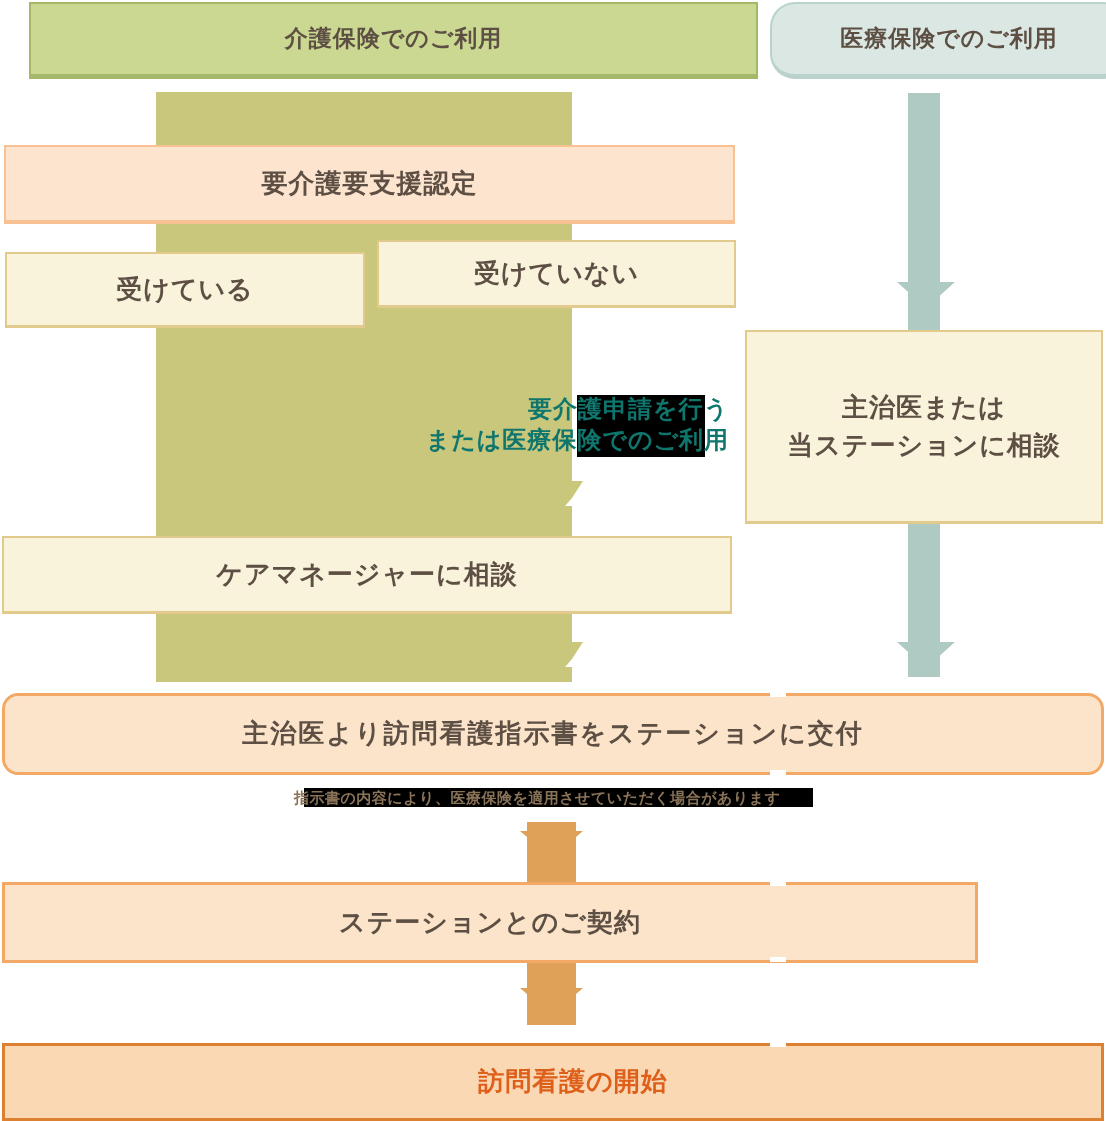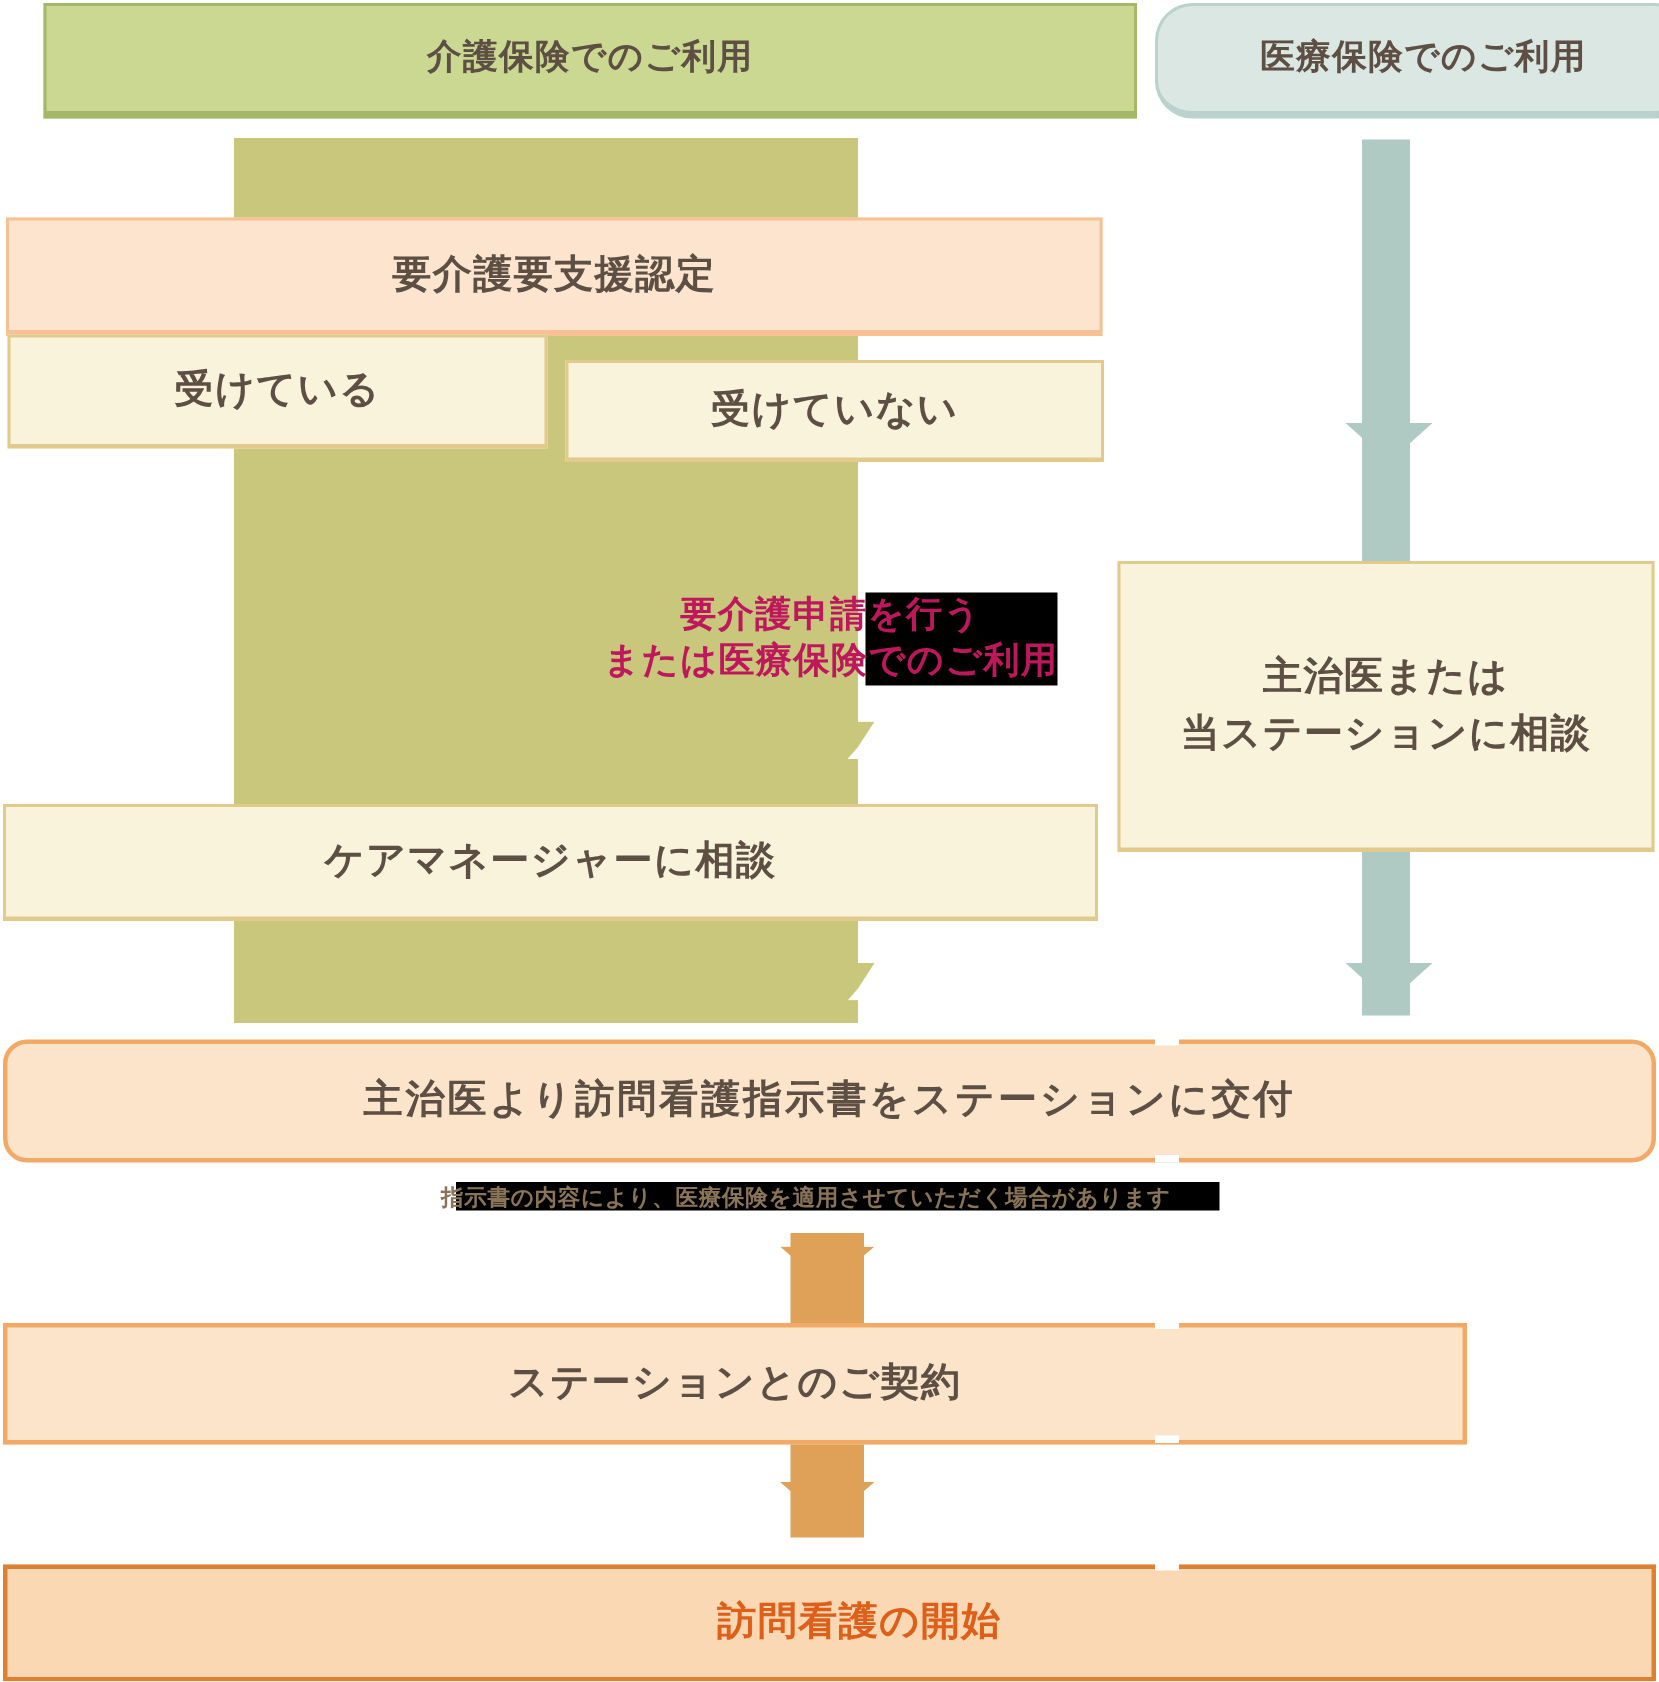--- a/index.html
+++ b/index.html
@@ -37,33 +37,33 @@
   .or-shaft.s2{left:527px;top:962px;height:63px;}
   .or-head{width:63px;height:27px;background:#dfa057;clip-path:polygon(0 0,100% 0,50% 100%);}
   .or-head.h1{left:520px;top:831px;}
   .or-head.h2{left:520px;top:988px;}
 
   
   .peach{background:#fce4cf;border:2px solid #f8c193;border-bottom-width:4px;}
   .cream{background:#faf3dc;border:2px solid #e1ca8c;border-bottom-width:3px;}
   .step{background:#fce4cb;border:3px solid #f2a966;}
   .box-cert{left:4px;top:145px;width:731px;height:79px;}
-  .box-received{left:5px;top:223px;width:360px;height:76px;}
+  .box-received{left:5px;top:252px;width:360px;height:76px;}
   .box-notrec{left:377px;top:240px;width:359px;height:68px;}
   .box-caremgr{left:2px;top:536px;width:730px;height:78px;}
-  .box-doctor{left:745px;top:330px;width:358px;height:194px;margin-top:44px;}
+  .box-doctor{left:745px;top:330px;width:358px;height:194px;}
   .box-directive{left:2px;top:693px;width:1102px;height:82px;letter-spacing:2px;border-radius:16px;}
   .box-contract{left:2px;top:882px;width:976px;height:81px;}
   .box-start{left:2px;top:1043px;width:1102px;height:78px;background:#fbd8b4;border:3px solid #dd8032;padding-left:40px;}
   .box-start .start-text{color:#de5f1a;}
 
   
   .apply-black{left:577px;top:395px;width:128px;height:62px;background:#000000;}
   .apply-text{left:379px;top:394px;width:350px;font-size:24px;line-height:31px;font-weight:bold;
-              color:#be185d;text-align:center;letter-spacing:1px;}
+              color:#0f766e;text-align:right;letter-spacing:1px;}
   .note-black{left:304px;top:788px;width:509px;height:19px;background:#000000;}
   .note-text{left:294px;top:789px;width:530px;font-size:15px;line-height:18px;font-weight:bold;
              color:#8a7458;letter-spacing:0.5px;}
 
   
   .notch{width:16px;height:5px;background:#ffffff;}
   .nw1{left:770px;top:692px;} .nw2{left:770px;top:770px;}
   .nw3{left:770px;top:881px;} .nw4{left:770px;top:957px;}
   .nw5{left:770px;top:1042px;}
 </style>

